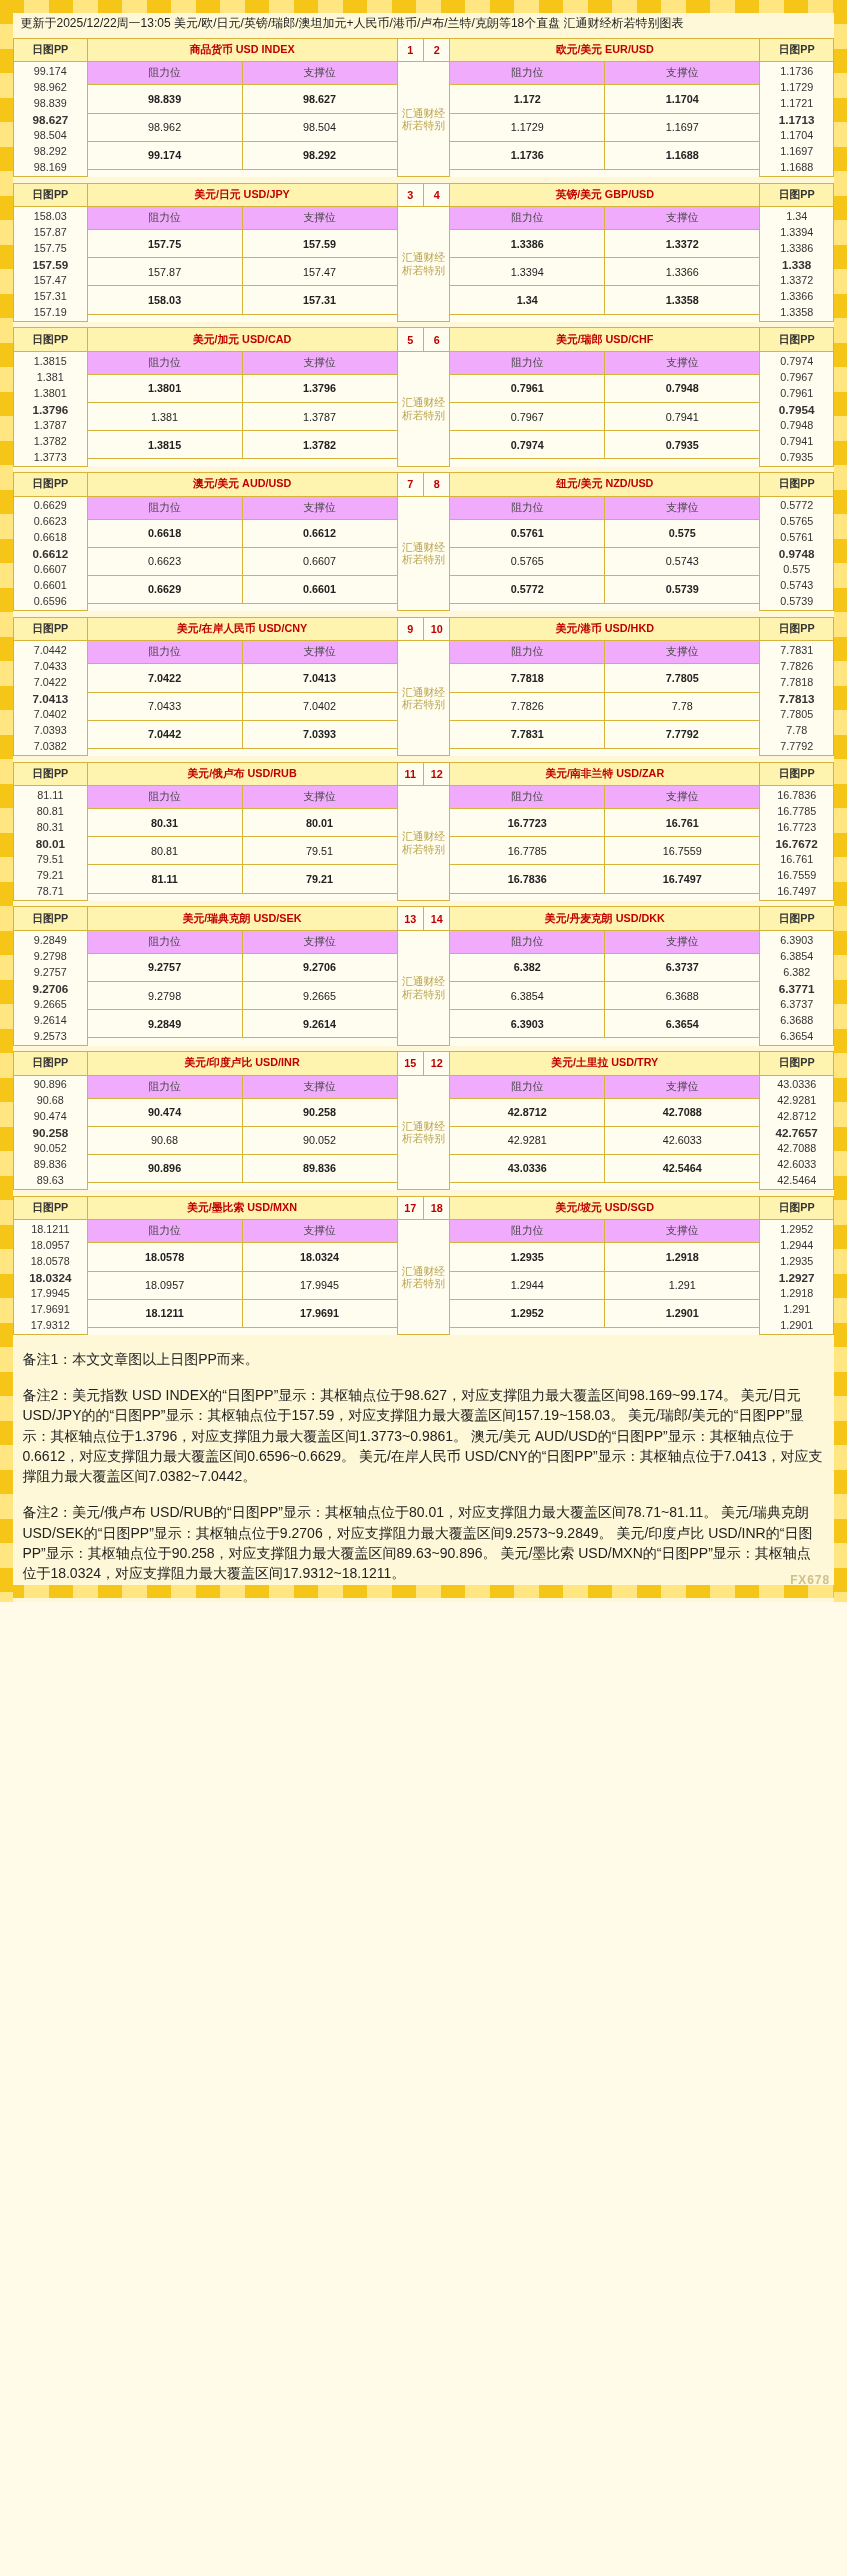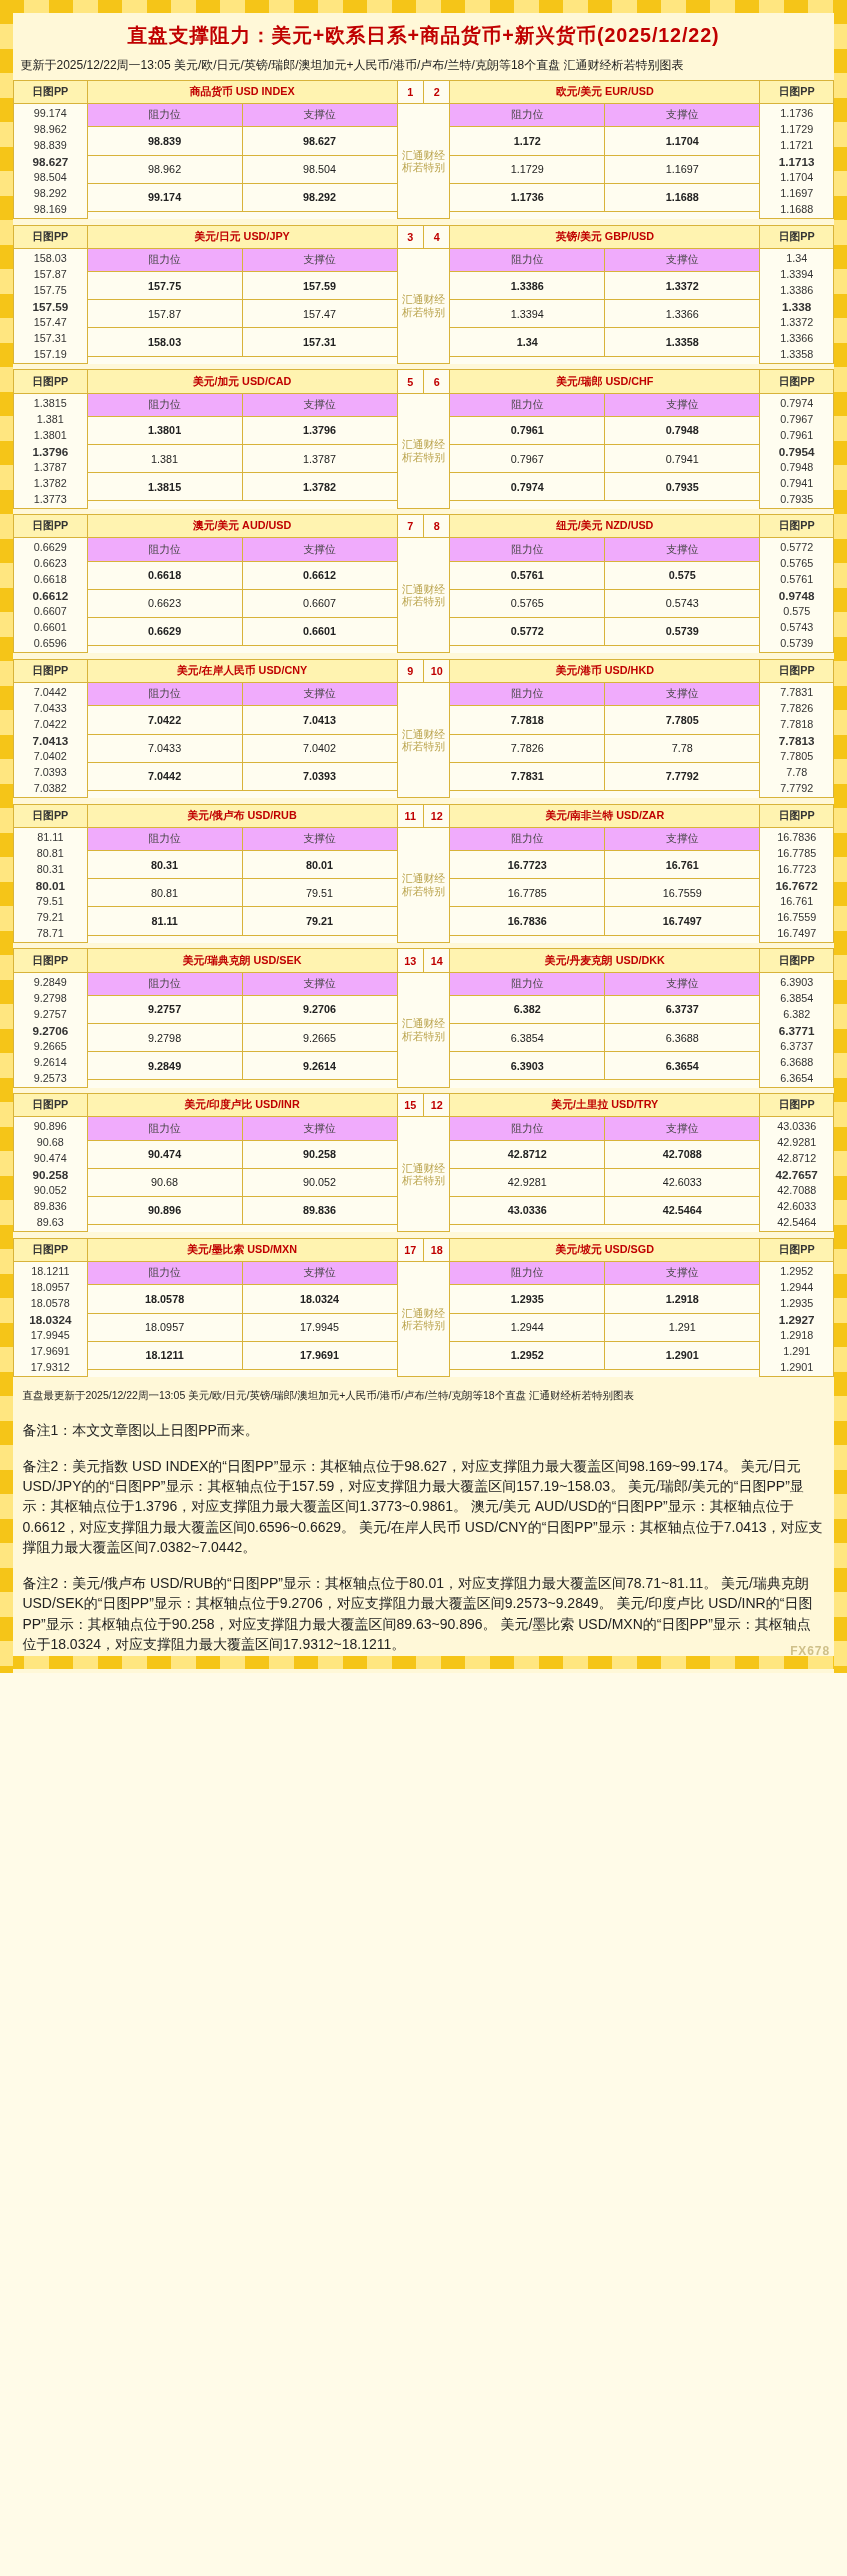--- a/index.html
+++ b/index.html
@@ -29,21 +29,20 @@
 </style>
 </head>
 <body>
 
 <div class="page">
   <div class="side-l"></div>
   <div class="side-r"></div>
   <div class="frame-top"></div>
 
   <div class="inner">
-    <h1 class="title">直盘支撑阻力：美元+欧系日系+商品货币+新兴货币(2025/12/22)</h1>
     <div class="subtitle">更新于2025/12/22周一13:05  美元/欧/日元/英镑/瑞郎/澳坦加元+人民币/港币/卢布/兰特/克朗等18个直盘  汇通财经析若特别图表</div>
 
     <div id="blocks">
         <table class="block">
           <colgroup>
             <col style="width:67px">
             <col style="width:141px">
             <col style="width:141px">
             <col style="width:24px">
             <col style="width:24px">
@@ -647,21 +646,20 @@
               <td class="val">1.2952</td>
               <td class="val">1.2901</td>
             </tr>
             <tr>
               <td colspan="4" style="height:3.7px;border:none;background:#fffdf0"></td>
             </tr>
           </tbody>
         </table>
       </div>
 
-    <div class="footer">直盘最更新于2025/12/22周一13:05 美元/欧/日元/英镑/瑞郎/澳坦加元+人民币/港币/卢布/兰特/克朗等18个直盘  汇通财经析若特别图表</div>
     <div class="ftnote">
       <span class="rem">备注1：</span><span>本文文章图以上日图PP而来。</span>
     </div>
     <div class="ftnote">
       <span class="rem">备注2：</span><span>美元指数 USD INDEX的“日图PP”显示：其枢轴点位于98.627，对应支撑阻力最大覆盖区间98.169~99.174。</span>
       <span>美元/日元 USD/JPY的的“日图PP”显示：其枢轴点位于157.59，对应支撑阻力最大覆盖区间157.19~158.03。</span>
       <span>美元/瑞郎/美元的“日图PP”显示：其枢轴点位于1.3796，对应支撑阻力最大覆盖区间1.3773~0.9861。</span>
       <span>澳元/美元 AUD/USD的“日图PP”显示：其枢轴点位于0.6612，对应支撑阻力最大覆盖区间0.6596~0.6629。</span>
       <span>美元/在岸人民币 USD/CNY的“日图PP”显示：其枢轴点位于7.0413，对应支撑阻力最大覆盖区间7.0382~7.0442。</span>
     </div>

